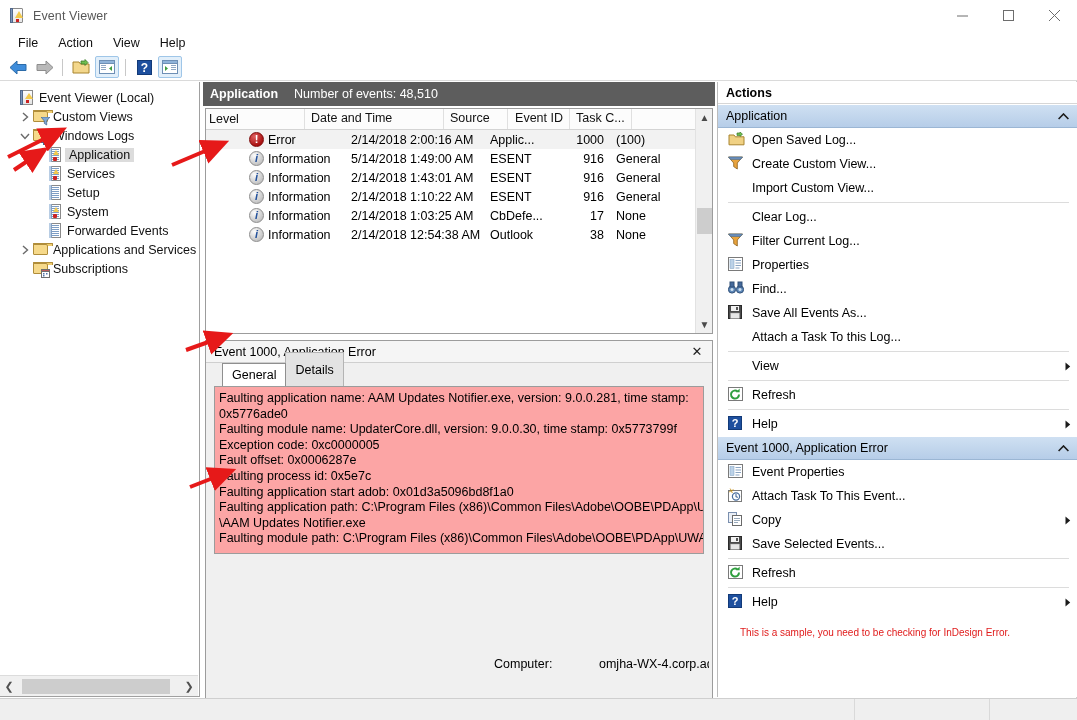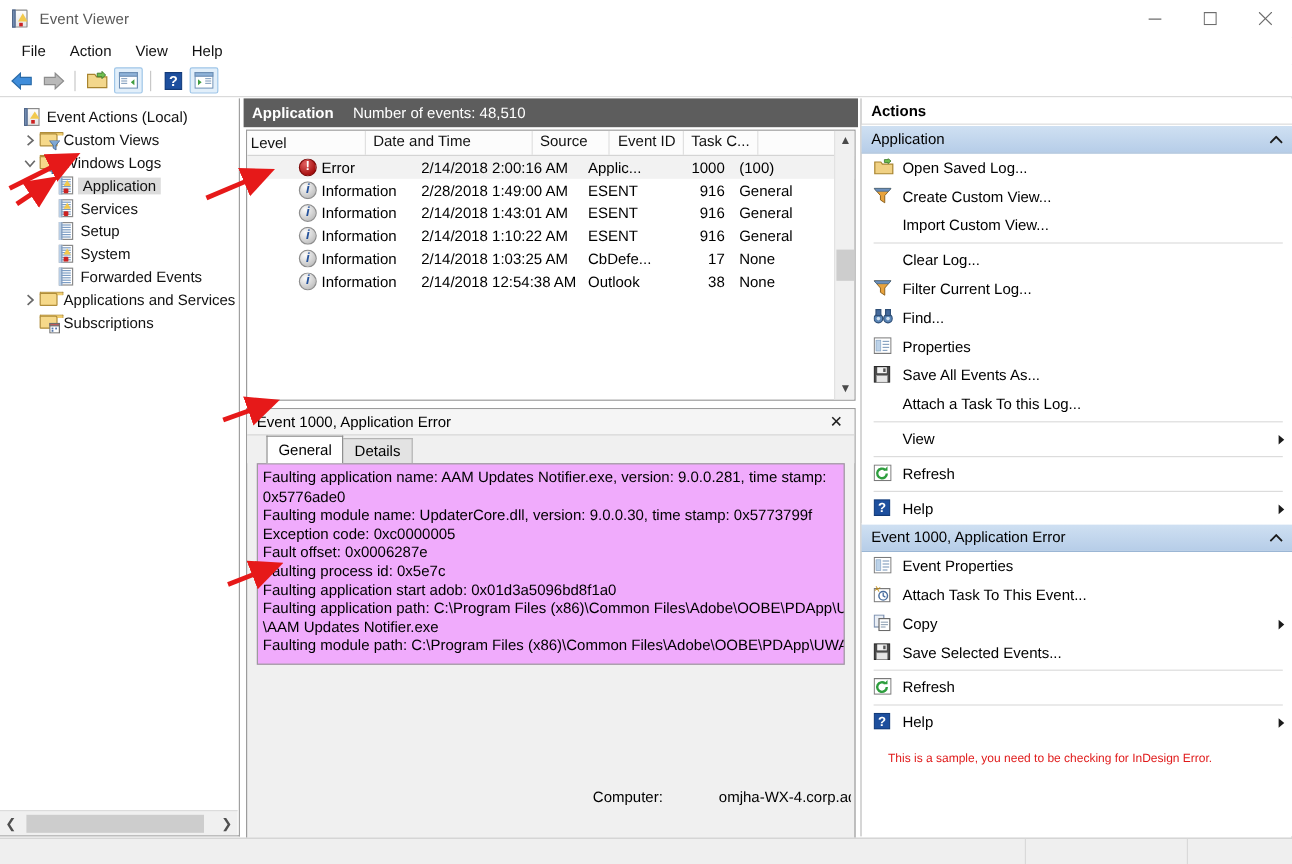--- a/index.html
+++ b/index.html
@@ -162,26 +162,26 @@
     border: 1px solid #9c9c9c; background: #f0f0f0;
   }
   .detail-title {
     height: 22px; background: #f5f5f5; border-bottom: 1px solid #cfcfcf;
     display: flex; align-items: center; padding: 0 6px 0 8px; font-size: 12.5px;
   }
   .detail-title .dt-txt { flex: 1; }
   .dt-close { width: 18px; height: 18px; display:flex;align-items:center;justify-content:center;font-size:13px;color:#222; }
   .tabs { display: flex; height: 23px; padding-left: 16px; background:#f0f0f0; align-items: flex-end; }
   .tab {
-    height: 21px; padding: 0 9px; font-size: 12.5px; display:flex; align-items:center;
+    height: 34px; padding: 0 9px; font-size: 12.5px; display:flex; align-items:center;
     border: 1px solid #b4b4b4; border-bottom: none; background: #e3e3e3; margin-right: -1px;
   }
   .tab.active { background: #fff; height: 23px; border-color:#8f8f8f; position: relative; z-index: 2; }
   .descbox {
-    margin: 0 8px; height: 168px; background: #f0abfc; border: 1px solid #9c9c9c;
+    margin: 0 8px; height: 168px; background: #fca5a5; border: 1px solid #9c9c9c;
     overflow: hidden; position: relative;
   }
   .descbox .inner { padding: 4px 0 0 4px; }
   .dline { font-size: 12.5px; line-height: 15.6px; white-space: nowrap; color:#000; }
   .meta {
     position: absolute; left: 8px; right: 8px; top: 232px; height: 140px;
   }
   .meta-grid { position: relative; font-size: 12.5px; }
   .mrow { position: absolute; height: 20px; white-space: nowrap; overflow: hidden; text-decoration: underline; }
   .mlabel { position: absolute; }
@@ -316,21 +316,21 @@
         <div class="tnode" style="padding-left: 4px;">
           <div class="twist"></div>
           <div class="ticon">
             <div style="position: relative; width: 15px; height: 15px;">
               <div style="position:absolute;left:1px;top:0;width:13px;height:15px;background:linear-gradient(#fdfdfd,#e4e4e4);border:1px solid #8a8a8a"></div>
               <div style="position:absolute;left:1px;top:0;width:3px;height:15px;background:#7a95bb;border:1px solid #52688a"></div>
               <div style="position:absolute;left:6px;top:3px;width:0;height:0;border-left:4px solid transparent;border-right:4px solid transparent;border-bottom:6px solid #f2c94c"></div>
               <div style="position:absolute;left:7px;top:10px;width:3px;height:3px;background:#c22"></div>
             </div>
           </div>
-          <span class="tlabel">Event Actions (Local)</span>
+          <span class="tlabel">Event Viewer (Local)</span>
         </div>
         <div class="tnode" style="padding-left: 18px;">
           <div class="twist">
             <svg width="10" height="10" viewBox="0 0 10 10">
               <path d="M3 1 L7.5 5 L3 9" fill="none" stroke="#6a6a6a" stroke-width="1.4"></path>
             </svg>
           </div>
           <div class="ticon">
             <div class="fold">
               <div class="tab"></div>
@@ -511,21 +511,21 @@
             <div class="c-date">2/14/2018 2:00:16 AM</div>
             <div class="c-src">Applic...</div>
             <div class="c-eid">1000</div>
             <div class="c-task">(100)</div>
           </div>
           <div class="evt-row">
             <div class="c-level">
               <span class="sev inf"></span>
               <span>Information</span>
             </div>
-            <div class="c-date">2/28/2018 1:49:00 AM</div>
+            <div class="c-date">5/14/2018 1:49:00 AM</div>
             <div class="c-src">ESENT</div>
             <div class="c-eid">916</div>
             <div class="c-task">General</div>
           </div>
           <div class="evt-row">
             <div class="c-level">
               <span class="sev inf"></span>
               <span>Information</span>
             </div>
             <div class="c-date">2/14/2018 1:43:01 AM</div>
@@ -696,44 +696,44 @@
             <span style="display: inline-block; width: 18px; height: 16px;"><svg width="15" height="14" viewBox="0 0 15 14">
                 <path d="M0.5 1 h14 l-5.2 6 v6 l-3.6 -2.4 v-3.6 Z" fill="#e8a33d" stroke="#8a5f1c" stroke-width=".8"></path>
                 <path d="M0.5 1 h14 l-2 2.4 h-10 Z" fill="#6d90bc" stroke="#3f6894" stroke-width=".6"></path>
               </svg></span>
           </span>
           <span class="ai-txt">Filter Current Log...</span>
           <span class="ai-sub"></span>
         </div>
         <div class="act-item">
           <span class="ai-ico">
+            <span style="display: inline-block; width: 18px; height: 16px;"><svg width="15" height="14" viewBox="0 0 15 14">
+                <rect x="0.5" y="0.5" width="14" height="13" fill="#fff" stroke="#7a7a7a"></rect>
+                <rect x="2" y="2.5" width="4" height="9" fill="#bcd2e8" stroke="#7e9ec0" stroke-width=".5"></rect>
+                <rect x="7.5" y="3" width="5.5" height="1" fill="#8aa4c2"></rect>
+                <rect x="7.5" y="5.5" width="5.5" height="1" fill="#8aa4c2"></rect>
+                <rect x="7.5" y="8" width="5.5" height="1" fill="#8aa4c2"></rect>
+                <rect x="7.5" y="10.5" width="4" height="1" fill="#8aa4c2"></rect>
+              </svg></span>
+          </span>
+          <span class="ai-txt">Properties</span>
+          <span class="ai-sub"></span>
+        </div>
+        <div class="act-item">
+          <span class="ai-ico">
             <span style="display: inline-block; width: 18px; height: 16px;"><svg width="16" height="13" viewBox="0 0 16 13">
                 <circle cx="4" cy="8.5" r="3.6" fill="#5c87b8" stroke="#2f4f77"></circle>
                 <circle cx="12" cy="8.5" r="3.6" fill="#5c87b8" stroke="#2f4f77"></circle>
                 <rect x="2" y="1" width="4" height="5" fill="#44699b" stroke="#2f4f77"></rect>
                 <rect x="10" y="1" width="4" height="5" fill="#44699b" stroke="#2f4f77"></rect>
                 <circle cx="4" cy="8.5" r="1.5" fill="#cfe0f0"></circle>
                 <circle cx="12" cy="8.5" r="1.5" fill="#cfe0f0"></circle>
               </svg></span>
           </span>
           <span class="ai-txt">Find...</span>
-          <span class="ai-sub"></span>
-        </div>
-        <div class="act-item">
-          <span class="ai-ico">
-            <span style="display: inline-block; width: 18px; height: 16px;"><svg width="15" height="14" viewBox="0 0 15 14">
-                <rect x="0.5" y="0.5" width="14" height="13" fill="#fff" stroke="#7a7a7a"></rect>
-                <rect x="2" y="2.5" width="4" height="9" fill="#bcd2e8" stroke="#7e9ec0" stroke-width=".5"></rect>
-                <rect x="7.5" y="3" width="5.5" height="1" fill="#8aa4c2"></rect>
-                <rect x="7.5" y="5.5" width="5.5" height="1" fill="#8aa4c2"></rect>
-                <rect x="7.5" y="8" width="5.5" height="1" fill="#8aa4c2"></rect>
-                <rect x="7.5" y="10.5" width="4" height="1" fill="#8aa4c2"></rect>
-              </svg></span>
-          </span>
-          <span class="ai-txt">Properties</span>
           <span class="ai-sub"></span>
         </div>
         <div class="act-item">
           <span class="ai-ico">
             <span style="display: inline-block; width: 18px; height: 16px;"><svg width="14" height="14" viewBox="0 0 14 14">
                 <rect x="0.5" y="0.5" width="13" height="13" fill="#4a4a4a" stroke="#2a2a2a"></rect>
                 <rect x="3" y="1" width="8" height="5" fill="#f2f2f2"></rect>
                 <rect x="8" y="2" width="2" height="3" fill="#555"></rect>
                 <rect x="2.5" y="8" width="9" height="5.5" fill="#e6e6e6" stroke="#9a9a9a" stroke-width=".5"></rect>
               </svg></span>

